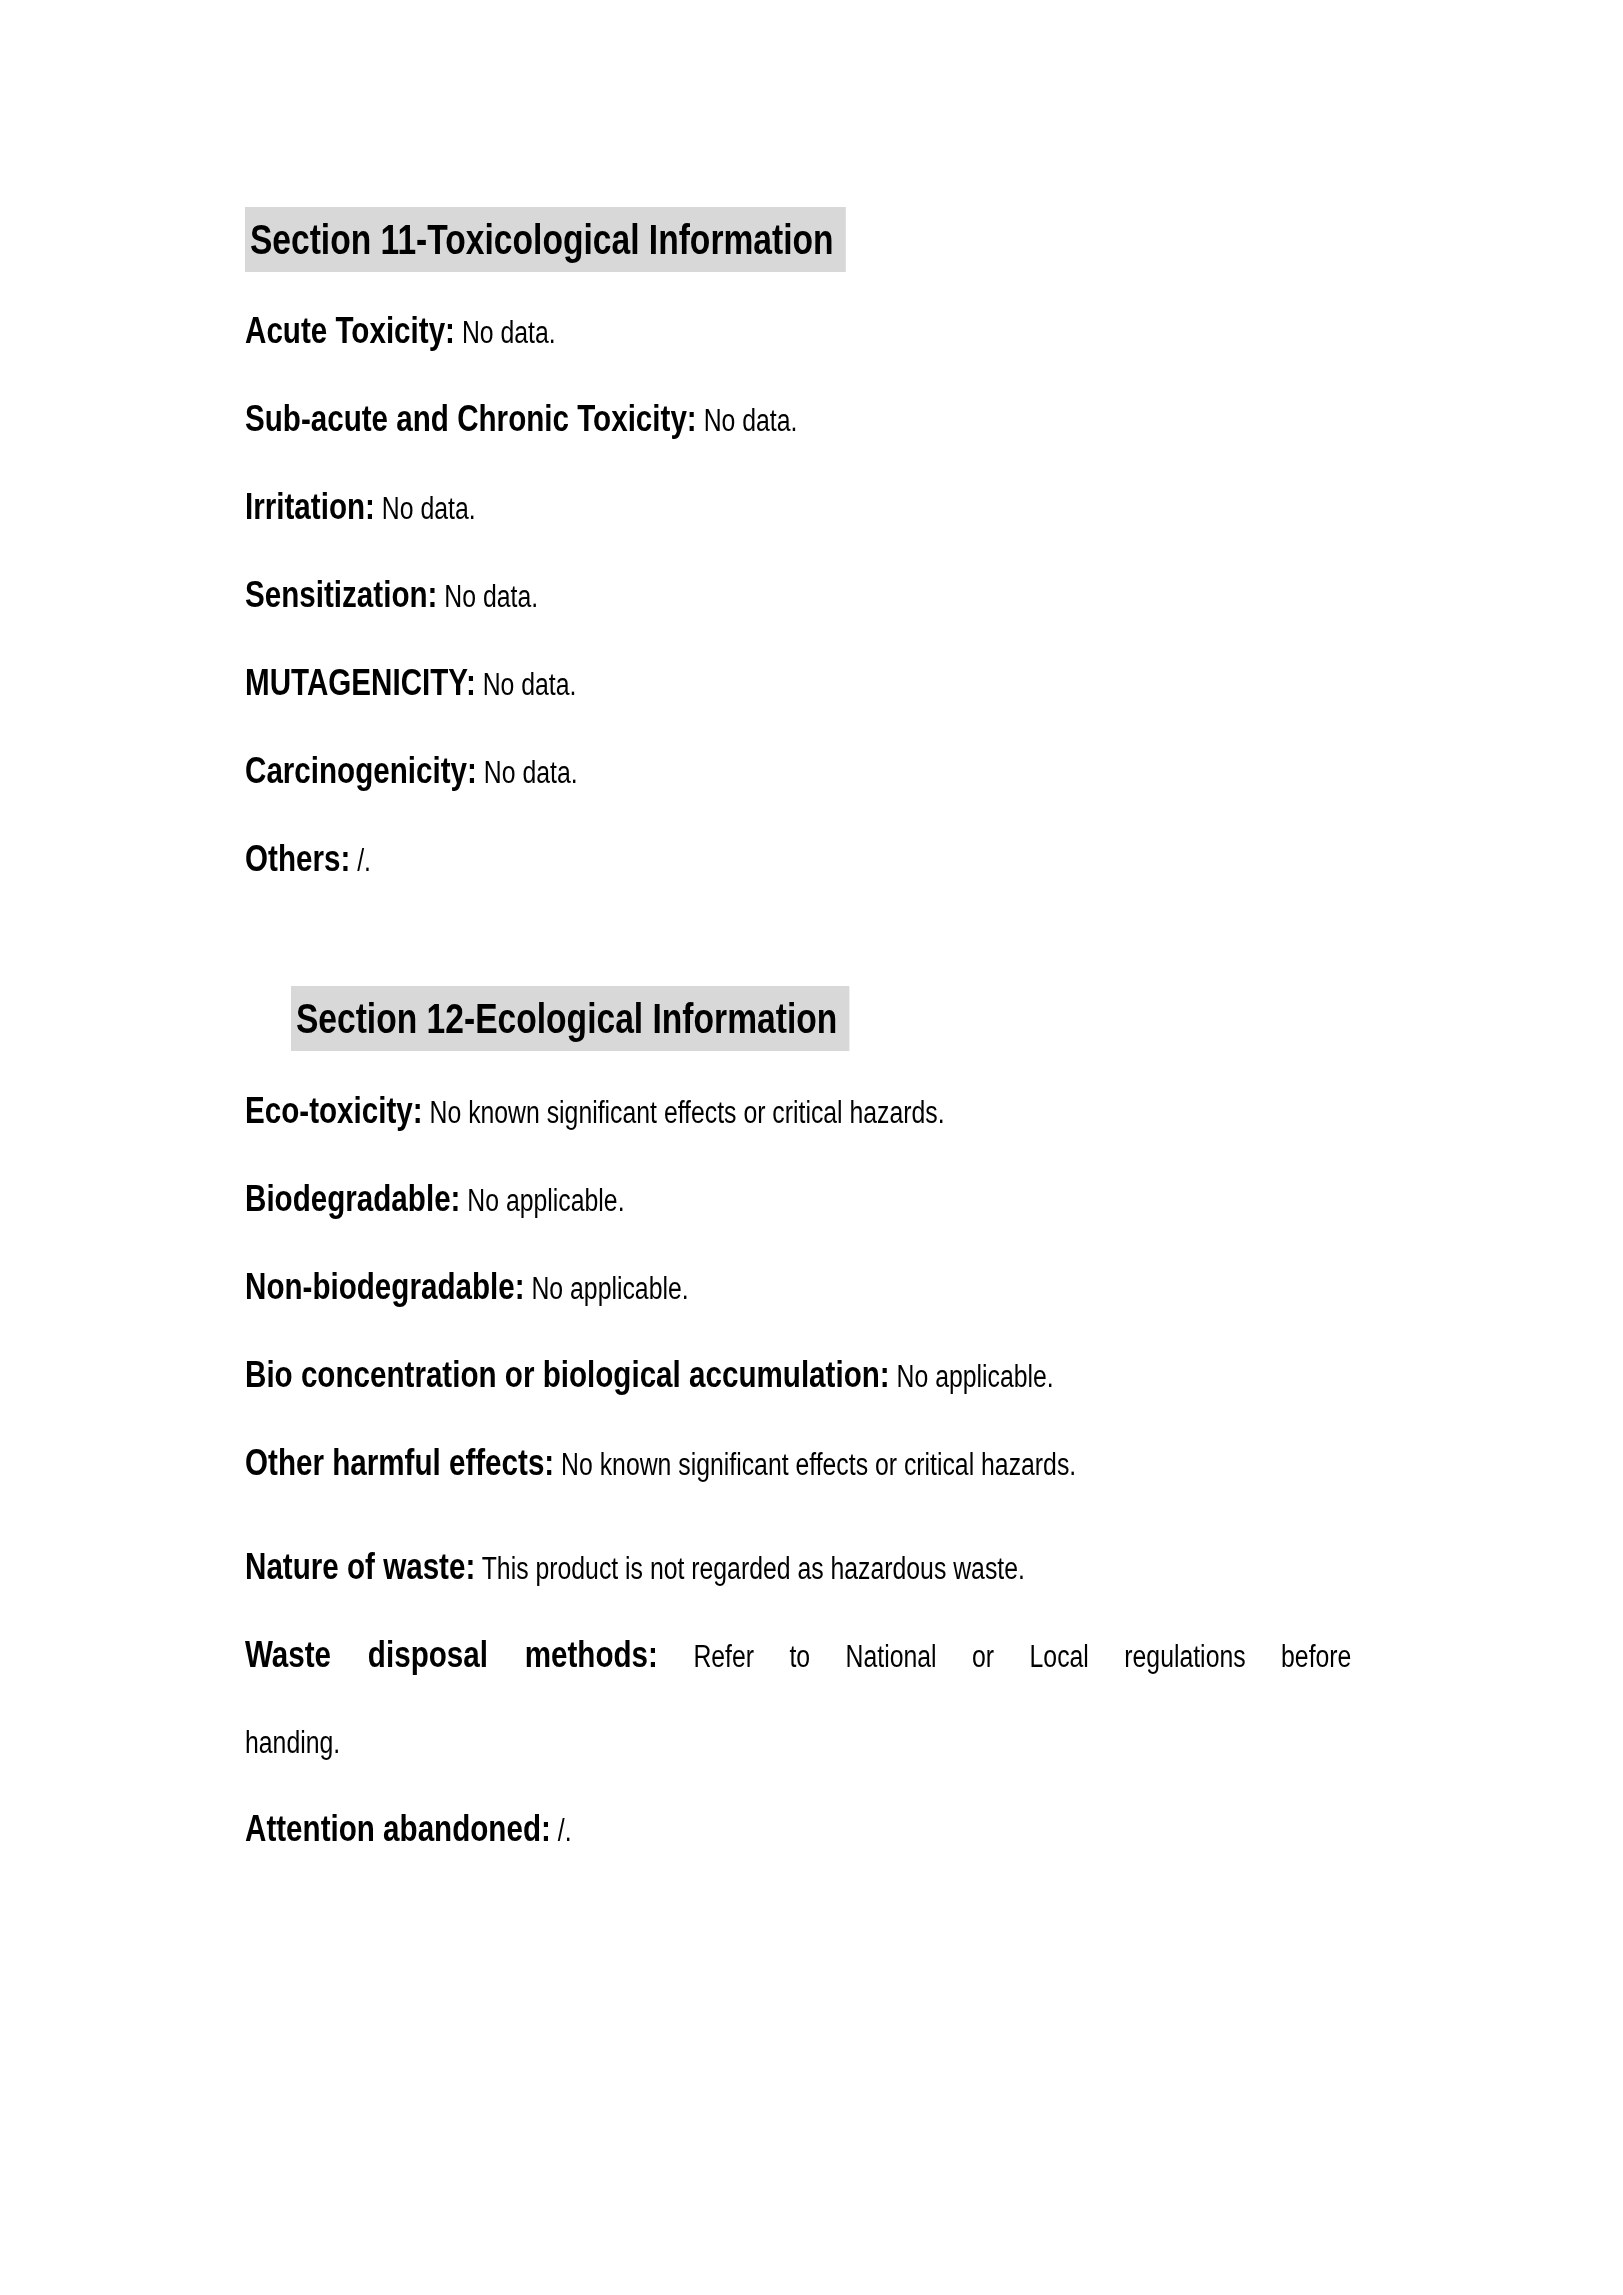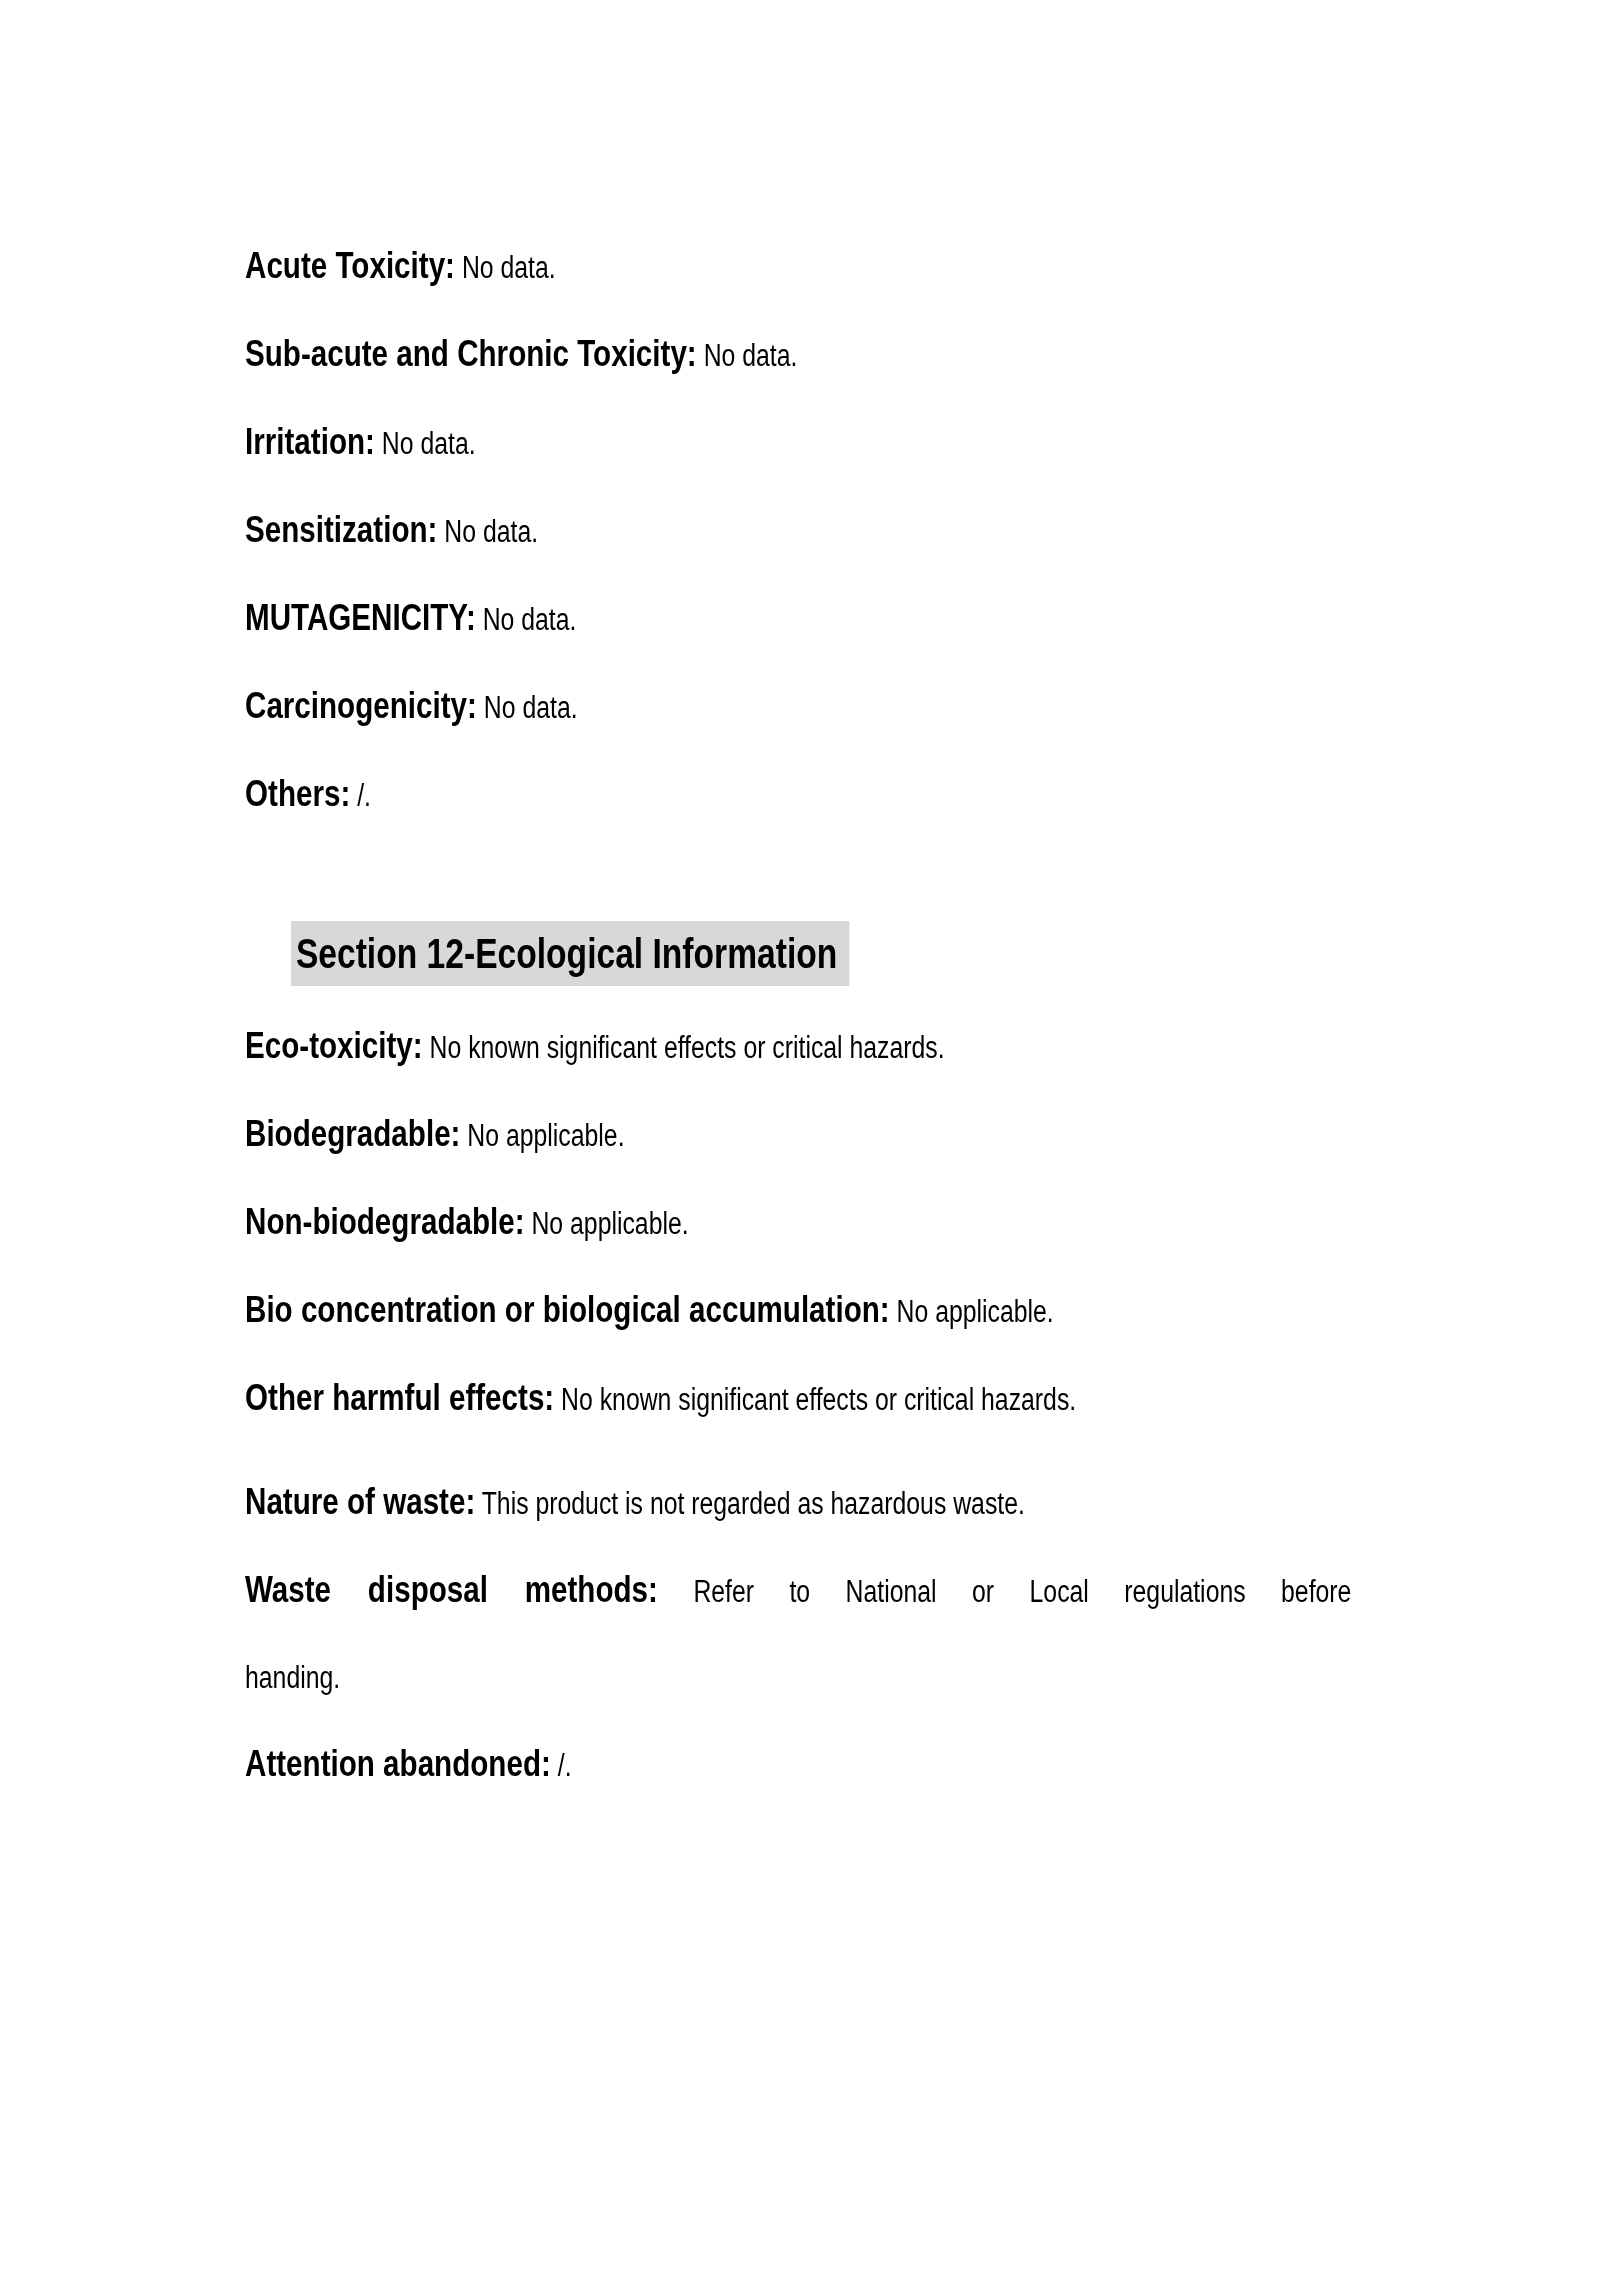--- a/index.html
+++ b/index.html
@@ -66,20 +66,21 @@
     display: block;
     text-align: left;
     text-align-last: left;
   }
 </style>
 </head>
 <body>
 
 <div class="page">
 
+  <h2 class="sec"><span class="hl">Section 11-Toxicological Information</span></h2>
 
   <p class="para first"><b>Acute Toxicity:</b> <span>No data.</span></p>
 
   <p class="para"><b>Sub-acute and Chronic Toxicity:</b> <span>No data.</span></p>
 
   <p class="para"><b>Irritation:</b> <span>No data.</span></p>
 
   <p class="para"><b>Sensitization:</b> <span>No data.</span></p>
 
   <p class="para"><b>MUTAGENICITY:</b> <span>No data.</span></p>

